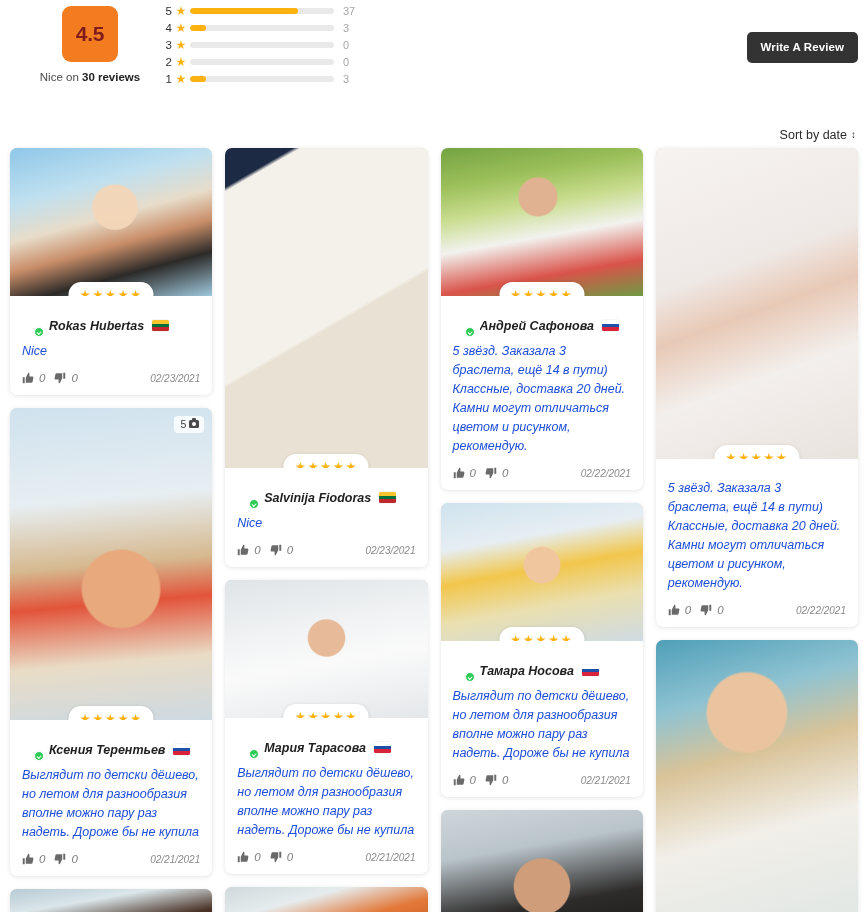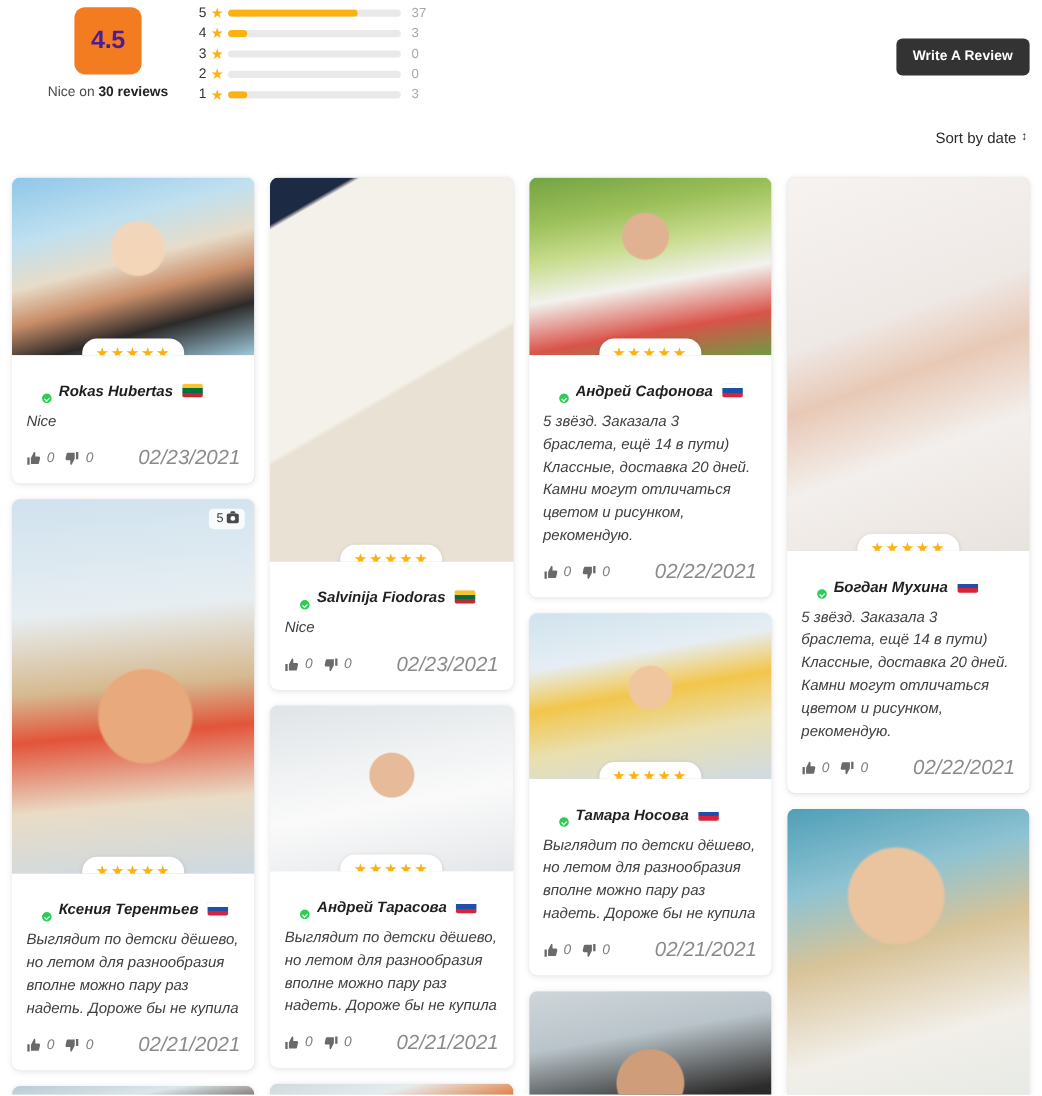--- a/index.html
+++ b/index.html
@@ -38,21 +38,21 @@
     width: 160px;
     text-align: center;
   }
 
   .score-badge {
     width: 56px;
     height: 56px;
     margin: 6px auto 0;
     background: #f47c20;
     border-radius: 9px;
-    color: #4c1d95;
+    color: #7f1d1d;
     font-size: 21px;
     font-weight: bold;
     line-height: 56px;
     text-align: center;
     letter-spacing: -0.3px;
   }
 
   .score-caption {
     margin-top: 9px;
     font-size: 11.5px;
@@ -123,21 +123,21 @@
     cursor: pointer;
     letter-spacing: 0.1px;
   }
 
   
   .sortbar {
     height: 34px;
     padding: 0 12px;
     display: flex;
     justify-content: flex-end;
-    align-items: flex-start;
+    align-items: flex-end;
   }
   .sort-control {
     display: flex;
     align-items: center;
     gap: 4px;
     font-size: 12.5px;
     color: #2b2b2b;
     cursor: pointer;
   }
   .sort-arrows {
@@ -311,21 +311,21 @@
       #ffffff 0 33.3%, #1f4fa8 33.3% 66.6%, #d8233a 66.6% 100%);
   }
   .flag-lt {
     background: linear-gradient(to bottom,
       #f7c42e 0 33.3%, #00713c 33.3% 66.6%, #c1272d 66.6% 100%);
   }
 
   .review-text {
     font-size: 12.5px;
     line-height: 1.52;
-    color: #404040;
+    color: #1d4ed8;
     margin-bottom: 11px;
     word-wrap: break-word;
   }
 
   .card-footer {
     display: flex;
     align-items: center;
     justify-content: space-between;
   }
   .votes {
@@ -347,21 +347,21 @@
     display: inline-block;
     width: 12px;
     height: 12px;
     position: relative;
     color: #6a6a6a;
   }
   .thumb svg { display: block; width: 12px; height: 12px; fill: #6a6a6a; }
   .thumb.down svg { transform: rotate(180deg); }
 
   .date {
-    font-size: 17px;
+    font-size: 10px;
     color: #8a8a8a;
     white-space: nowrap;
   }
 
   
   .p-beachhat {
     background:
       radial-gradient(circle at 52% 40%, rgba(244,214,184,.95) 0 16%, rgba(0,0,0,0) 17%),
       linear-gradient(165deg, #8fc7e8 0%, #bfe0f0 28%, #e7dcc9 47%, #c98e69 62%, #2c2a28 78%, #9ec8dc 100%);
   }
@@ -608,21 +608,21 @@
           </div>
         </div>
         <div class="card">
           <div class="card-photo" style="height:138px">
             <div class="ph p-whiteshirt"></div>
             <div class="stars-badge"><span class="s">★★★★★</span></div>
           </div>
           <div class="card-body">
             <div class="author-row">
               <span class="avatar-wrap"><span class="avatar av4"></span><span class="verified"></span></span>
-              <span class="author-name">Андрей Тарасова</span>
+              <span class="author-name">Мария Тарасова</span>
               <span class="flag flag-ru"></span>
             </div>
             <div class="review-text">Выглядит по детски дёшево, но летом для разнообразия вполне можно пару раз надеть. Дороже бы не купила</div>
             <div class="card-footer">
               <div class="votes">
                 <span class="vote">
                   <span class="thumb up">
                     <svg viewBox="0 0 16 16">
                       <path d="M1 7h2.6v8H1V7zm4 0.6L8.4 1c.7-.2 1.5.3 1.5 1.1V6h3.8c1 0 1.7.9 1.5 1.8l-1.2 5.4c-.15.65-.75 1.1-1.45 1.1H5V7.6z"></path>
                     </svg>
@@ -725,25 +725,20 @@
           </div>
         </div>
       </div>
       <div class="col">
         <div class="card">
           <div class="card-photo" style="height:311px">
             <div class="ph p-goldglasses"></div>
             <div class="stars-badge"><span class="s">★★★★★</span></div>
           </div>
           <div class="card-body">
-            <div class="author-row">
-              <span class="avatar-wrap"><span class="avatar av7"></span><span class="verified"></span></span>
-              <span class="author-name">Богдан Мухина</span>
-              <span class="flag flag-ru"></span>
-            </div>
             <div class="review-text">5 звёзд. Заказала 3 браслета, ещё 14 в пути) Классные, доставка 20 дней. Камни могут отличаться цветом и рисунком, рекомендую.</div>
             <div class="card-footer">
               <div class="votes">
                 <span class="vote">
                   <span class="thumb up">
                     <svg viewBox="0 0 16 16">
                       <path d="M1 7h2.6v8H1V7zm4 0.6L8.4 1c.7-.2 1.5.3 1.5 1.1V6h3.8c1 0 1.7.9 1.5 1.8l-1.2 5.4c-.15.65-.75 1.1-1.45 1.1H5V7.6z"></path>
                     </svg>
                   </span>
                   <span class="vote-count">0</span>

